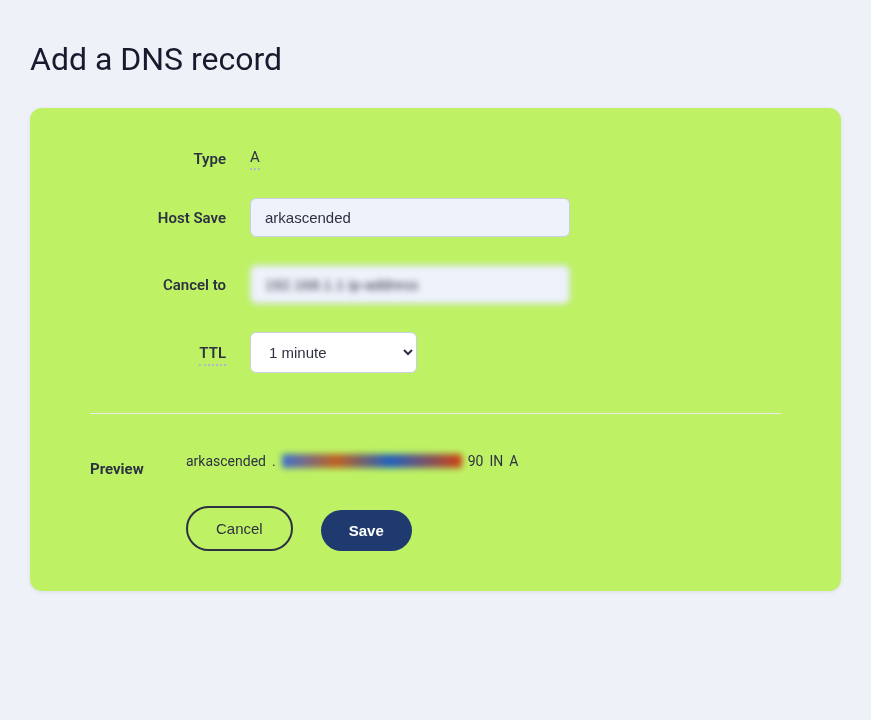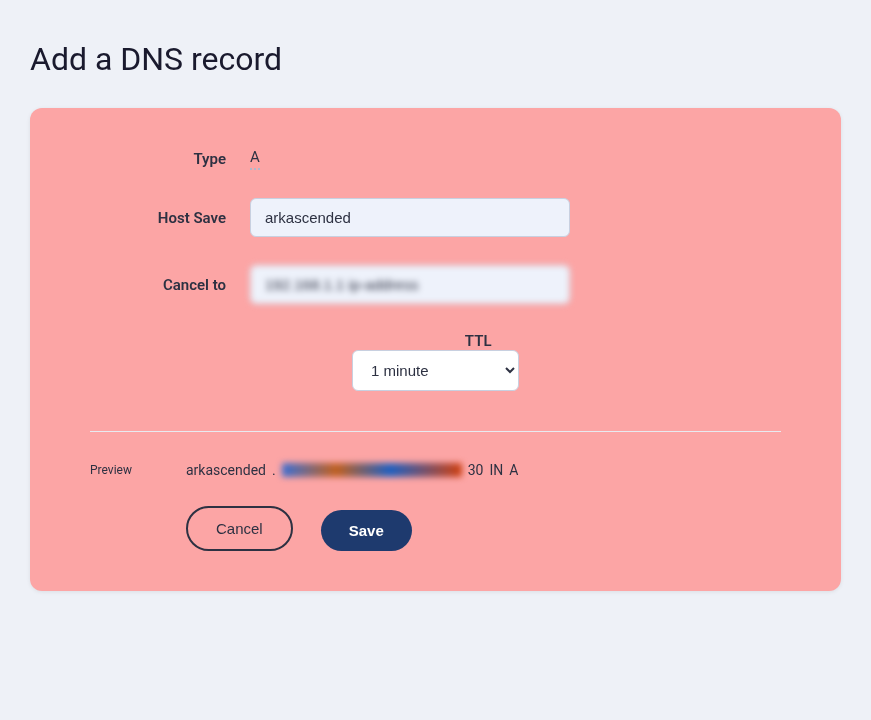--- a/index.html
+++ b/index.html
@@ -23,41 +23,40 @@
     }
 
     .page-title {
       font-size: 32px;
       font-weight: 400;
       color: #1a1a2e;
       margin-bottom: 30px;
     }
 
     .card {
-      background: #fca5a5;
+      background: #bef264;
       border-radius: 12px;
       padding: 40px 60px 40px 60px;
       box-shadow: 0 1px 4px rgba(0,0,0,0.08);
     }
 
     .form-section {
       border-bottom: 1px solid #e8eaf0;
       padding-bottom: 40px;
       margin-bottom: 30px;
     }
 
     .form-row {
       display: flex;
       align-items: center;
       margin-bottom: 28px;
     }
 
     .form-row:last-child {
       margin-bottom: 0;
-      flex-direction: column;
     }
 
     .form-label {
       width: 160px;
       text-align: right;
       padding-right: 24px;
       font-size: 15px;
       font-weight: 600;
       color: #2d3142;
       flex-shrink: 0;
@@ -107,25 +106,26 @@
       appearance: auto;
     }
 
     .preview-section {
       display: flex;
       align-items: center;
       margin-bottom: 28px;
     }
 
     .preview-label {
-      font-size: 12px;
-      font-weight: 400;
+      font-size: 15px;
+      font-weight: 700;
       color: #2d3142;
       margin-right: 16px;
       min-width: 80px;
+      margin-top: 16px;
     }
 
     .preview-value {
       font-size: 14px;
       color: #2d3142;
       display: flex;
       align-items: center;
       gap: 6px;
     }
 
@@ -218,21 +218,21 @@
       </div>
 
     </div>
 
     <div class="preview-section">
       <span class="preview-label">Preview</span>
       <div class="preview-value">
         <span class="preview-host">arkascended</span>
         <span>.</span>
         <span class="preview-blurred"></span>
-        <span>30</span>
+        <span>90</span>
         <span>IN</span>
         <span>A</span>
       </div>
     </div>
 
     <div class="buttons-row">
       <button class="btn-cancel">Cancel</button>
       <button class="btn-save">Save</button>
     </div>
 

